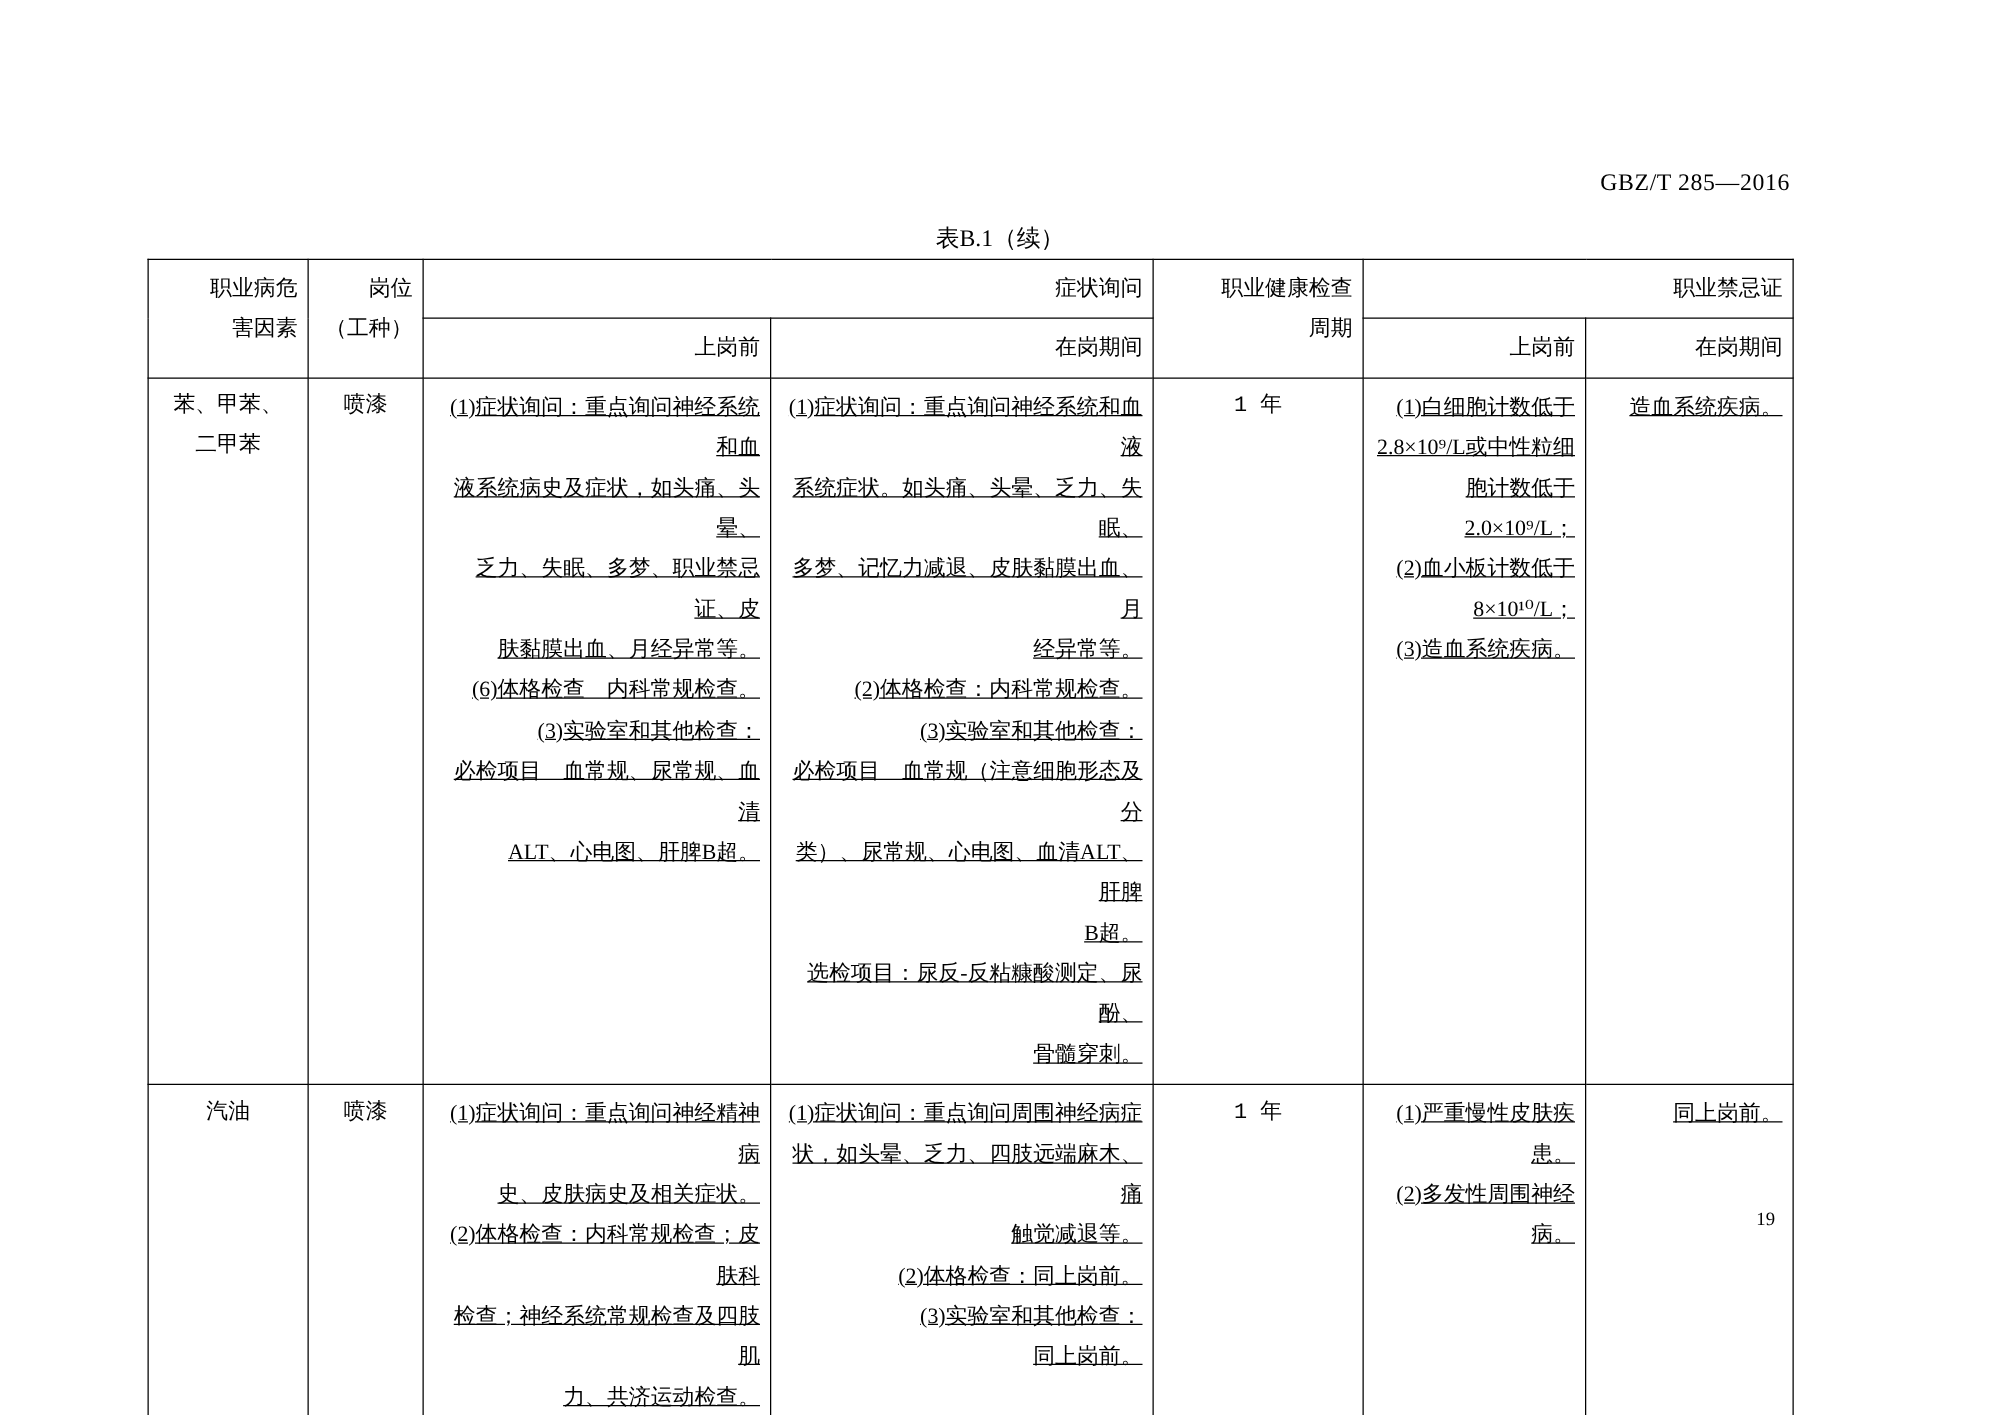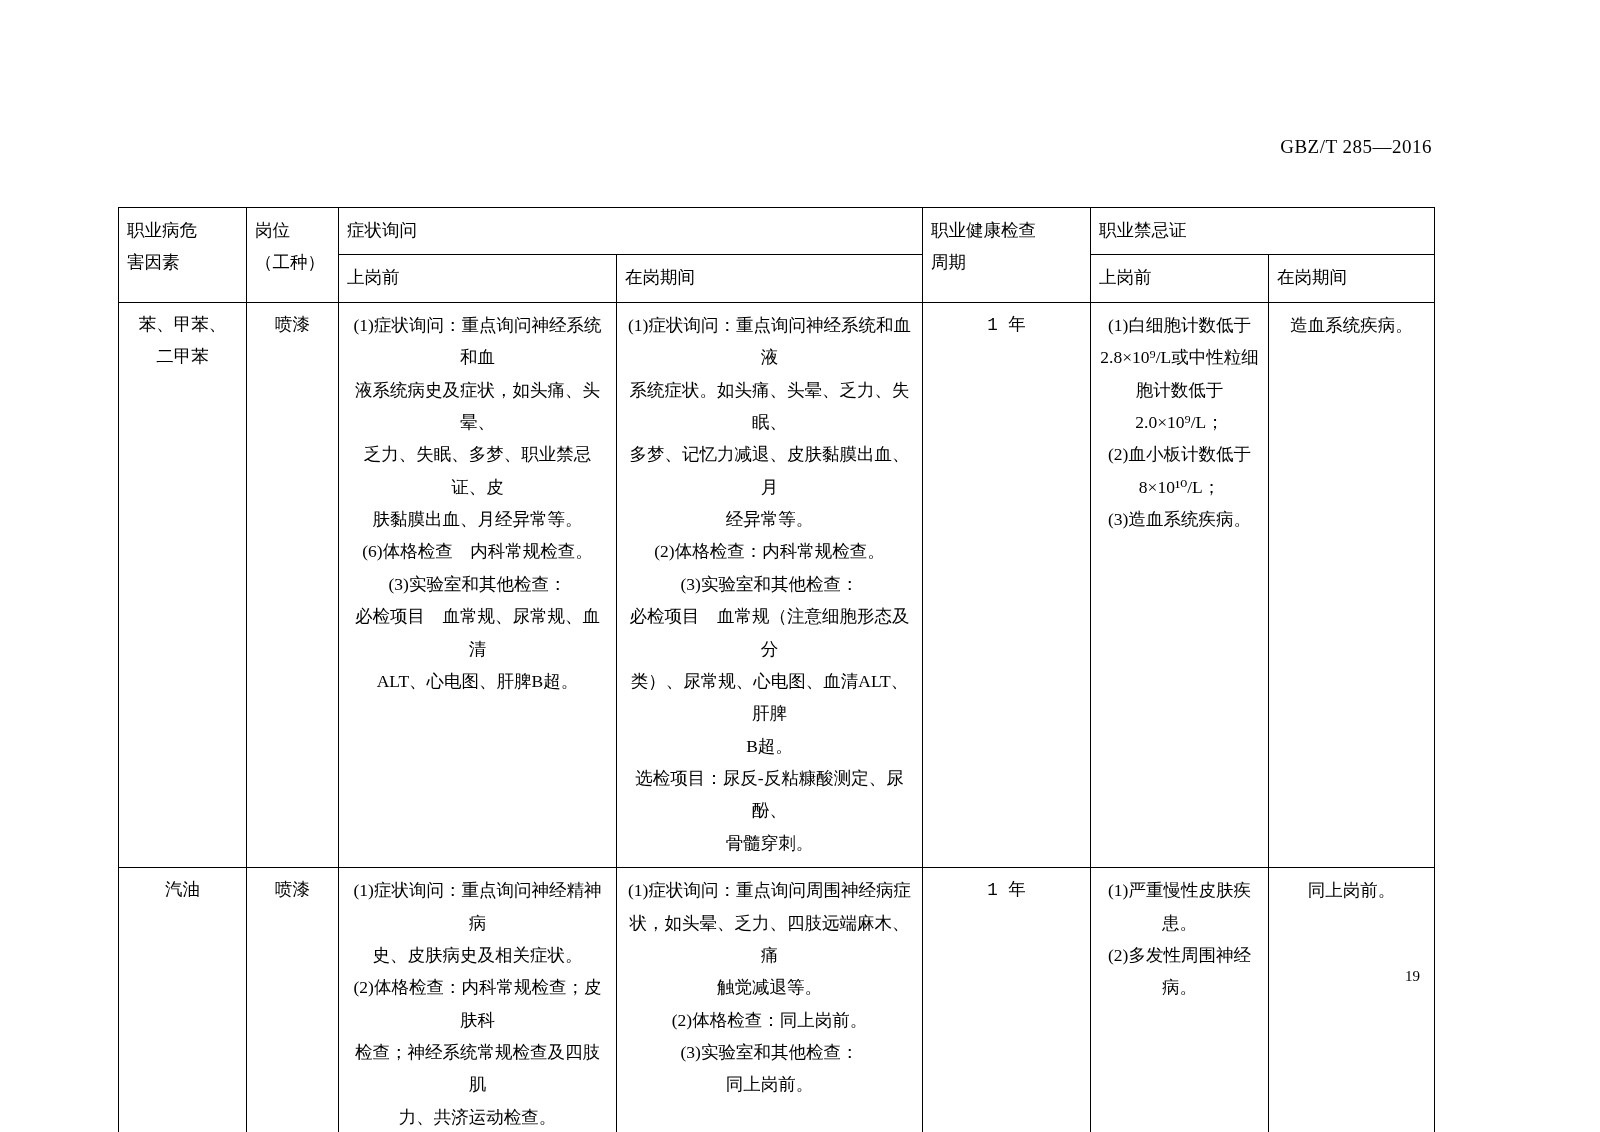--- a/index.html
+++ b/index.html
@@ -52,33 +52,34 @@
   }
   table.doc-table td, table.doc-table th {
     border: 1px solid #000000;
     vertical-align: top;
     padding: 6px 8px 8px 8px;
     font-size: 17.5px;
     line-height: 1.85;
     font-weight: normal;
   }
   th.hdr {
-    text-align: left;
+    text-align: right;
     vertical-align: middle;
     padding: 5px 4px;
     font-size: 18px;
     line-height: 1.5;
   }
   td.center {
     text-align: center;
     vertical-align: middle;
     font-family: Liberation Mono, monospace;
   }
   td.cell-text {
-    text-align: center;
+    text-align: right;
+    text-decoration: underline;
   }
   .cell-line {
     white-space: pre-wrap;
   }
   
   col.c-factor { width: 128px; }
   col.c-post   { width: 92px; }
   col.c-pre    { width: 278px; }
   col.c-during { width: 306px; }
   col.c-period { width: 168px; }
@@ -92,20 +93,21 @@
     font-size: 15px;
   }
 </style>
 </head>
 <body>
 
 <div class="page">
 
   <div class="std-header">GBZ/T 285—2016</div>
 
+  <div class="table-caption">表B.1（续）</div>
 
   <div class="table-wrap">
     <table class="doc-table">
       <colgroup>
         <col class="c-factor">
         <col class="c-post">
         <col class="c-pre">
         <col class="c-during">
         <col class="c-period">
         <col class="c-tpre">

